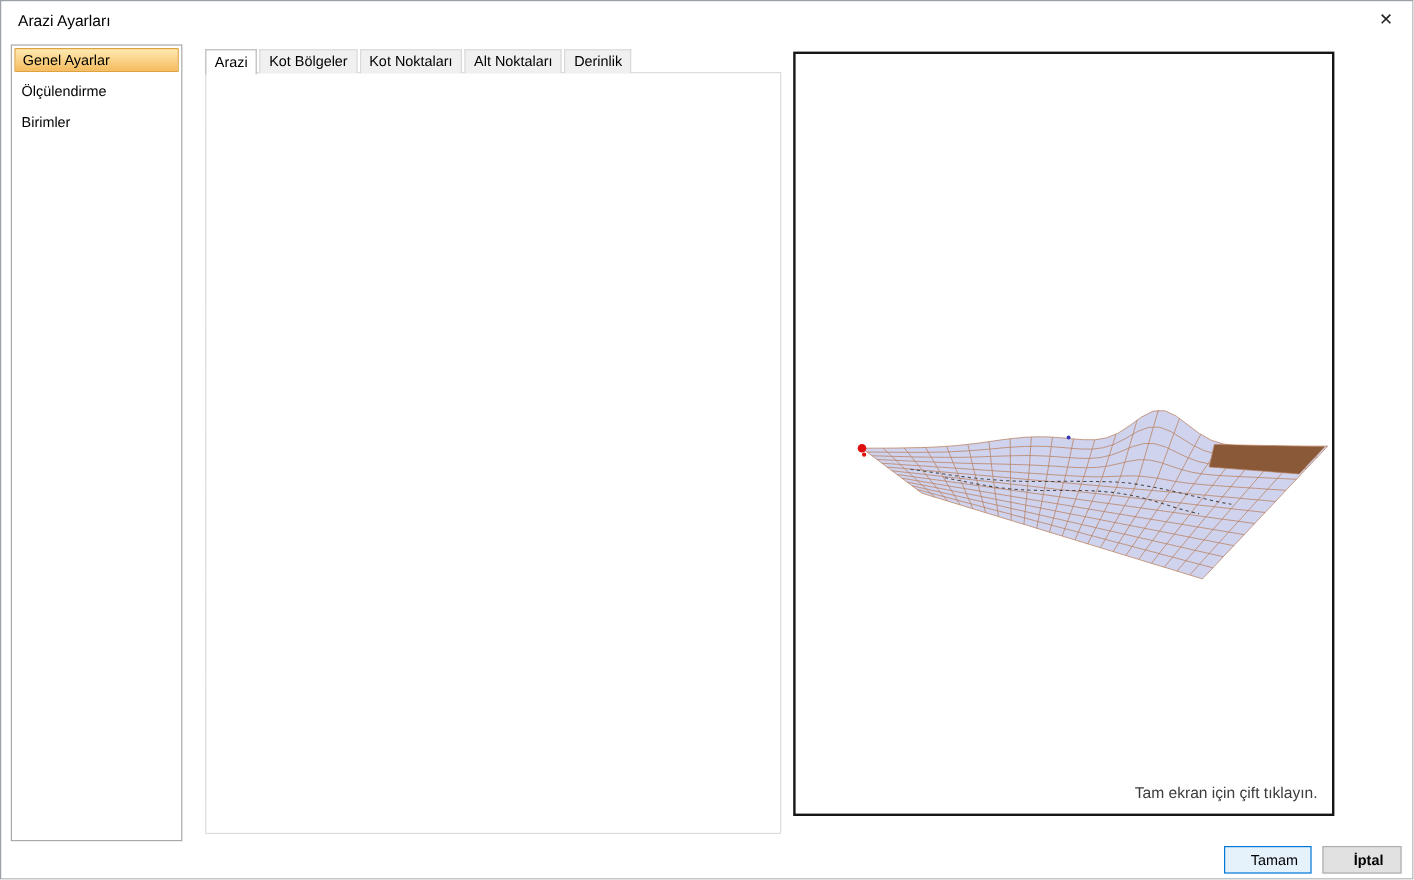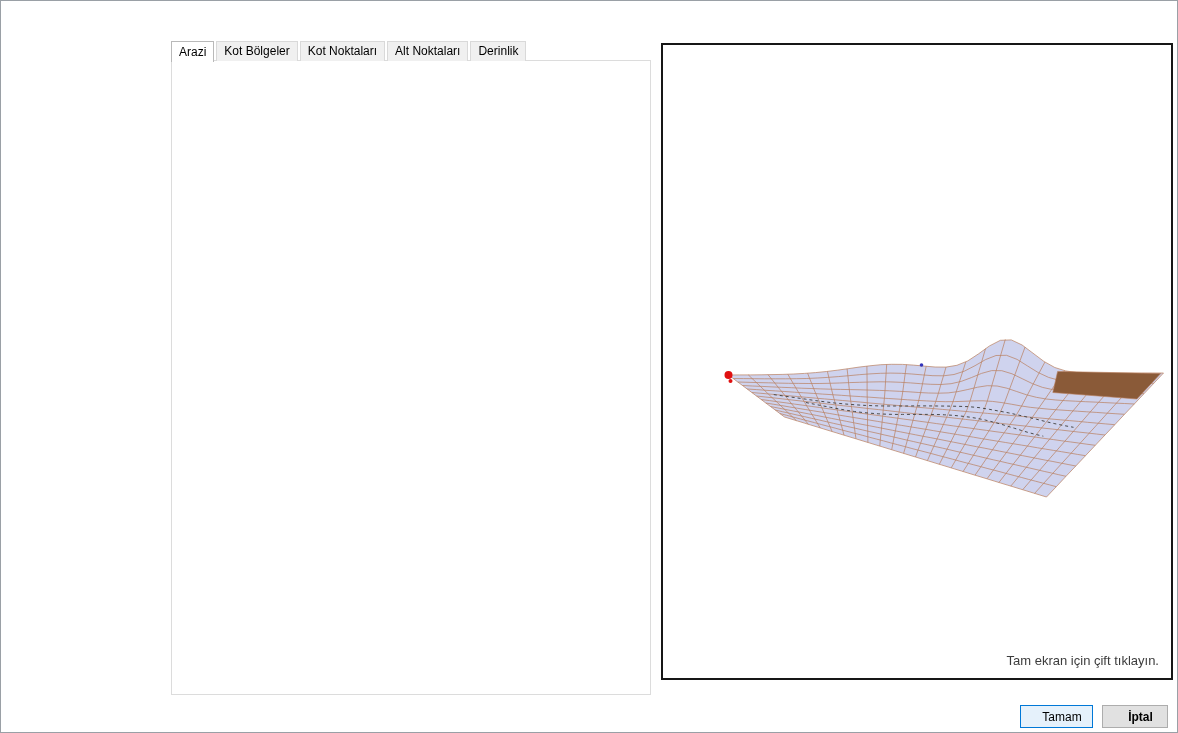--- a/index.html
+++ b/index.html
@@ -59,35 +59,44 @@
   .track{position:absolute;height:4px;background:#e6e6e6;border:1px solid #c8c8c8;border-radius:2px;}
   .thumb{position:absolute;top:-9px;width:11px;height:20px;background:#3273d8;
     clip-path:polygon(0 0,100% 0,100% 68%,50% 100%,0 68%);cursor:pointer;}
 
   
   .colorctl{position:absolute;border:1px solid #000;background:#fff;display:flex;align-items:stretch;}
   .colorctl .val{width:28px;display:flex;align-items:center;padding-left:3px;}
   .colorctl .swatch{flex:1;border-left:1px solid #000;}
 
   
-  .preview{position:absolute;left:660px;top:42px;width:512px;height:637px;border:2px solid #161616;background:#fff;box-sizing:border-box;}
+  .preview{position:absolute;left:660px;top:42px;width:451px;height:637px;border:2px solid #161616;background:#fff;box-sizing:border-box;}
   .preview svg{position:absolute;inset:0;width:100%;height:100%;}
   .hint{position:absolute;right:12px;bottom:10px;font-size:13px;color:#3c3c3c;}
 
   
   .btn{position:absolute;height:23px;background:#e1e1e1;border:1px solid #adadad;font:inherit;text-align:center;line-height:21px;cursor:pointer;box-sizing:border-box;padding-left:17px;}
   .btn.default{border:1px solid #0078d7;background:#e5f1fb;}
   .deg{position:absolute;color:#333;}
 </style>
 </head>
 <body>
 
 <div class="dialog">
 
-
+  <div class="titlebar">
+    <span class="title">Arazi Ayarları</span>
+    <span class="close">✕</span>
+  </div>
+
+  <div class="sidebar">
+    <div class="side-item selected">Genel Ayarlar</div>
+    <div class="side-item">Ölçülendirme</div>
+    <div class="side-item">Birimler</div>
+  </div>
 
   <div class="tabs">
     <div class="tab active">Arazi</div>
     <div class="tab">Kot Bölgeler</div>
     <div class="tab">Kot Noktaları</div>
     <div class="tab">Alt Noktaları</div>
     <div class="tab">Derinlik</div>
   </div>
   <div class="tabpage"></div>
 

